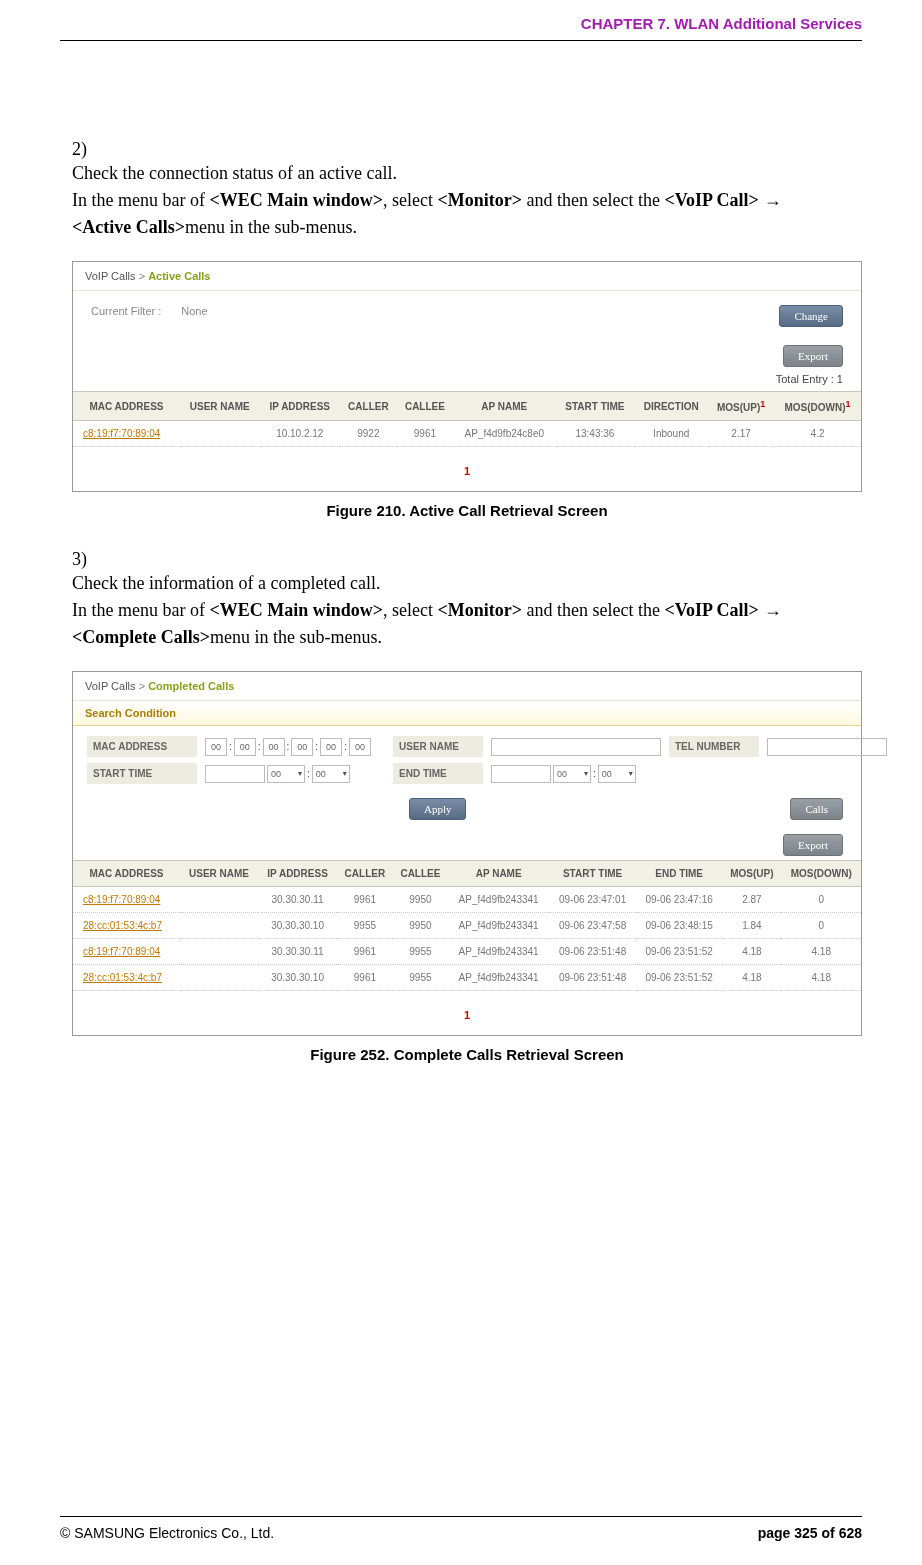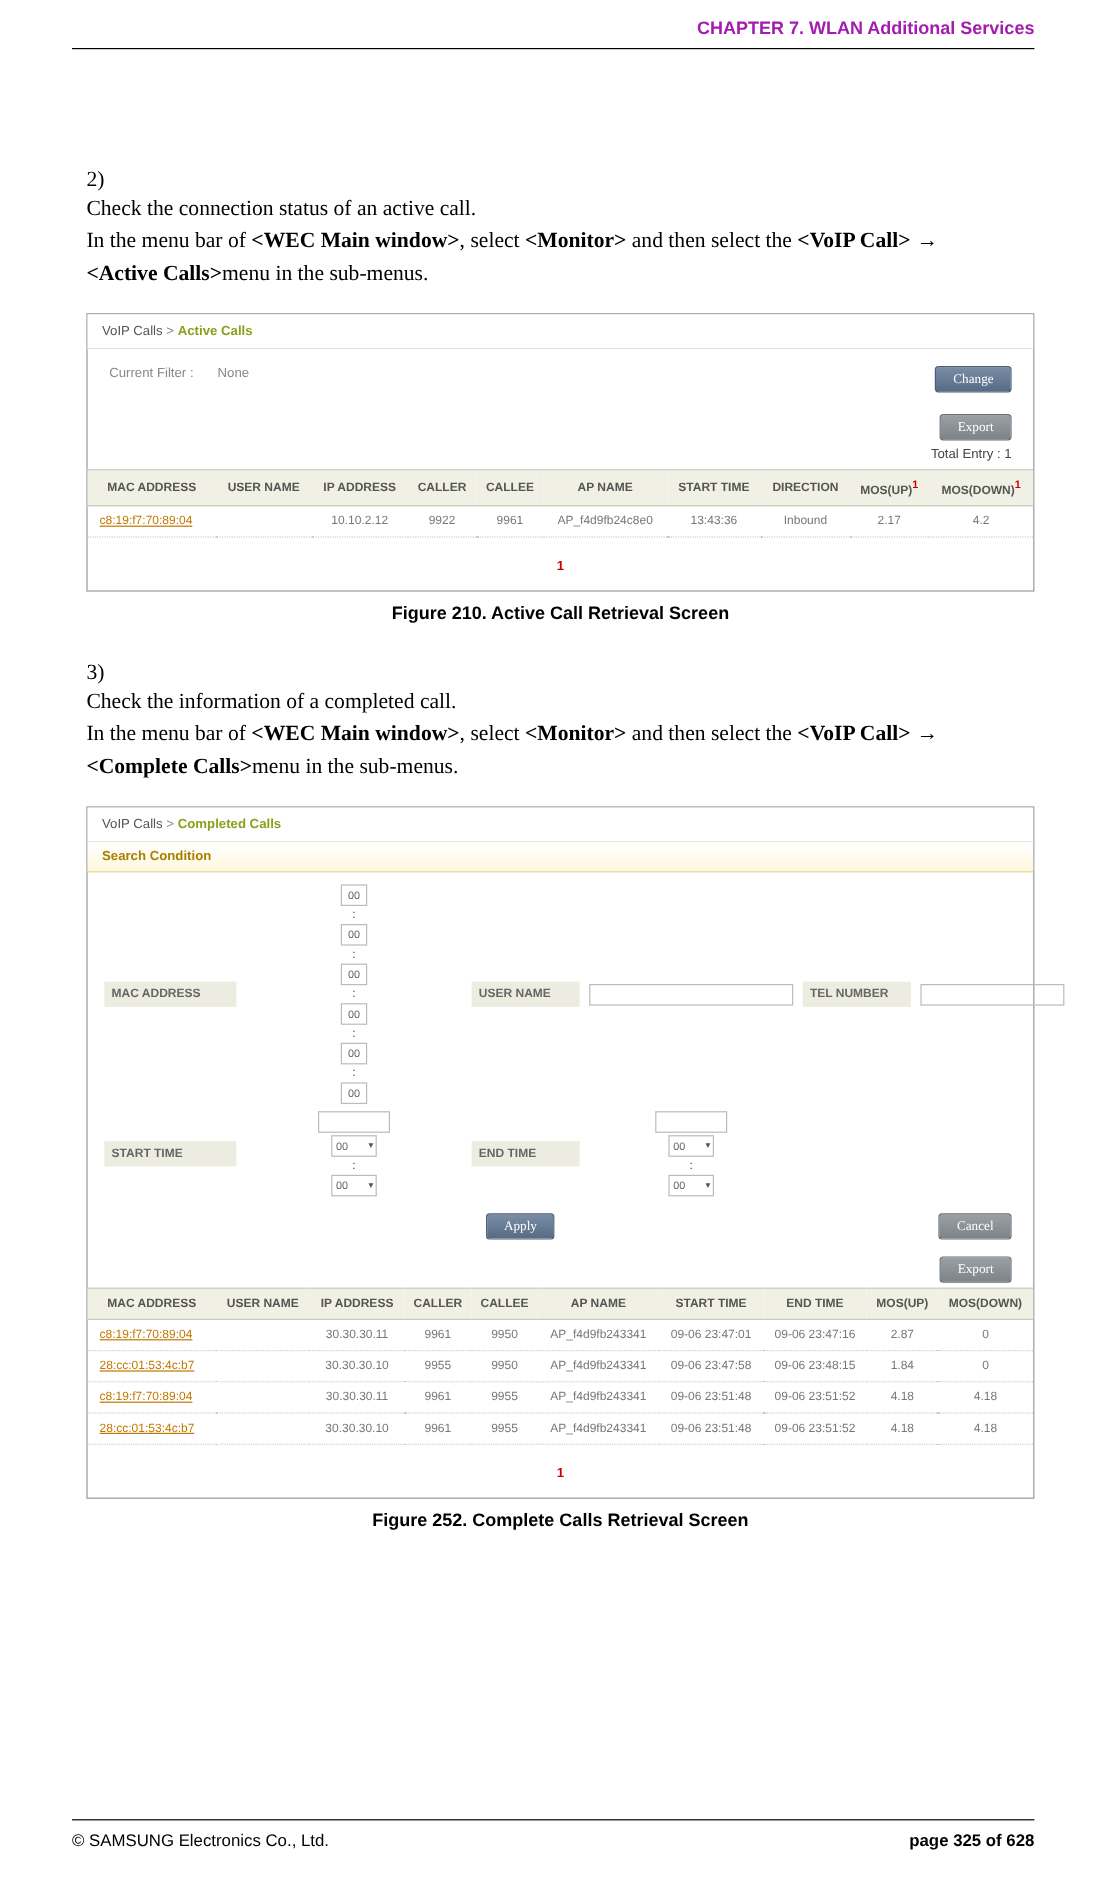--- a/index.html
+++ b/index.html
@@ -156,21 +156,20 @@
     background: #ecece0;
     color: #666;
     font-weight: bold;
     padding: 5px 6px;
     text-align: left;
   }
   .sg-field {
     display: flex;
     gap: 2px;
     align-items: center;
-    flex-direction: column;
   }
   .tinybox {
     width: 22px;
     height: 18px;
     border: 1px solid #bbb;
     font-size: 9px;
     text-align: center;
     line-height: 16px;
     color: #666;
   }
@@ -323,21 +322,21 @@
       <div class="sg-label">END TIME</div>
       <div class="sg-field">
         <div class="tinybox" style="width:60px"></div>
         <span class="sel">00</span>:<span class="sel">00</span>
       </div>
       <div></div>
         <div></div>
     </div>
     <div class="apply-row">
       <span class="btn">Apply</span>
-      <span class="btn btn-gray">Cancel</span>
+      <span class="btn btn-gray">Calls</span>
     </div>
     <div class="right-btn-row">
       <span class="btn btn-gray">Export</span>
     </div>
     <table class="data">
       <tbody>
           <tr>
         <th>MAC ADDRESS</th>
         <th>USER NAME</th>
         <th>IP ADDRESS</th>

